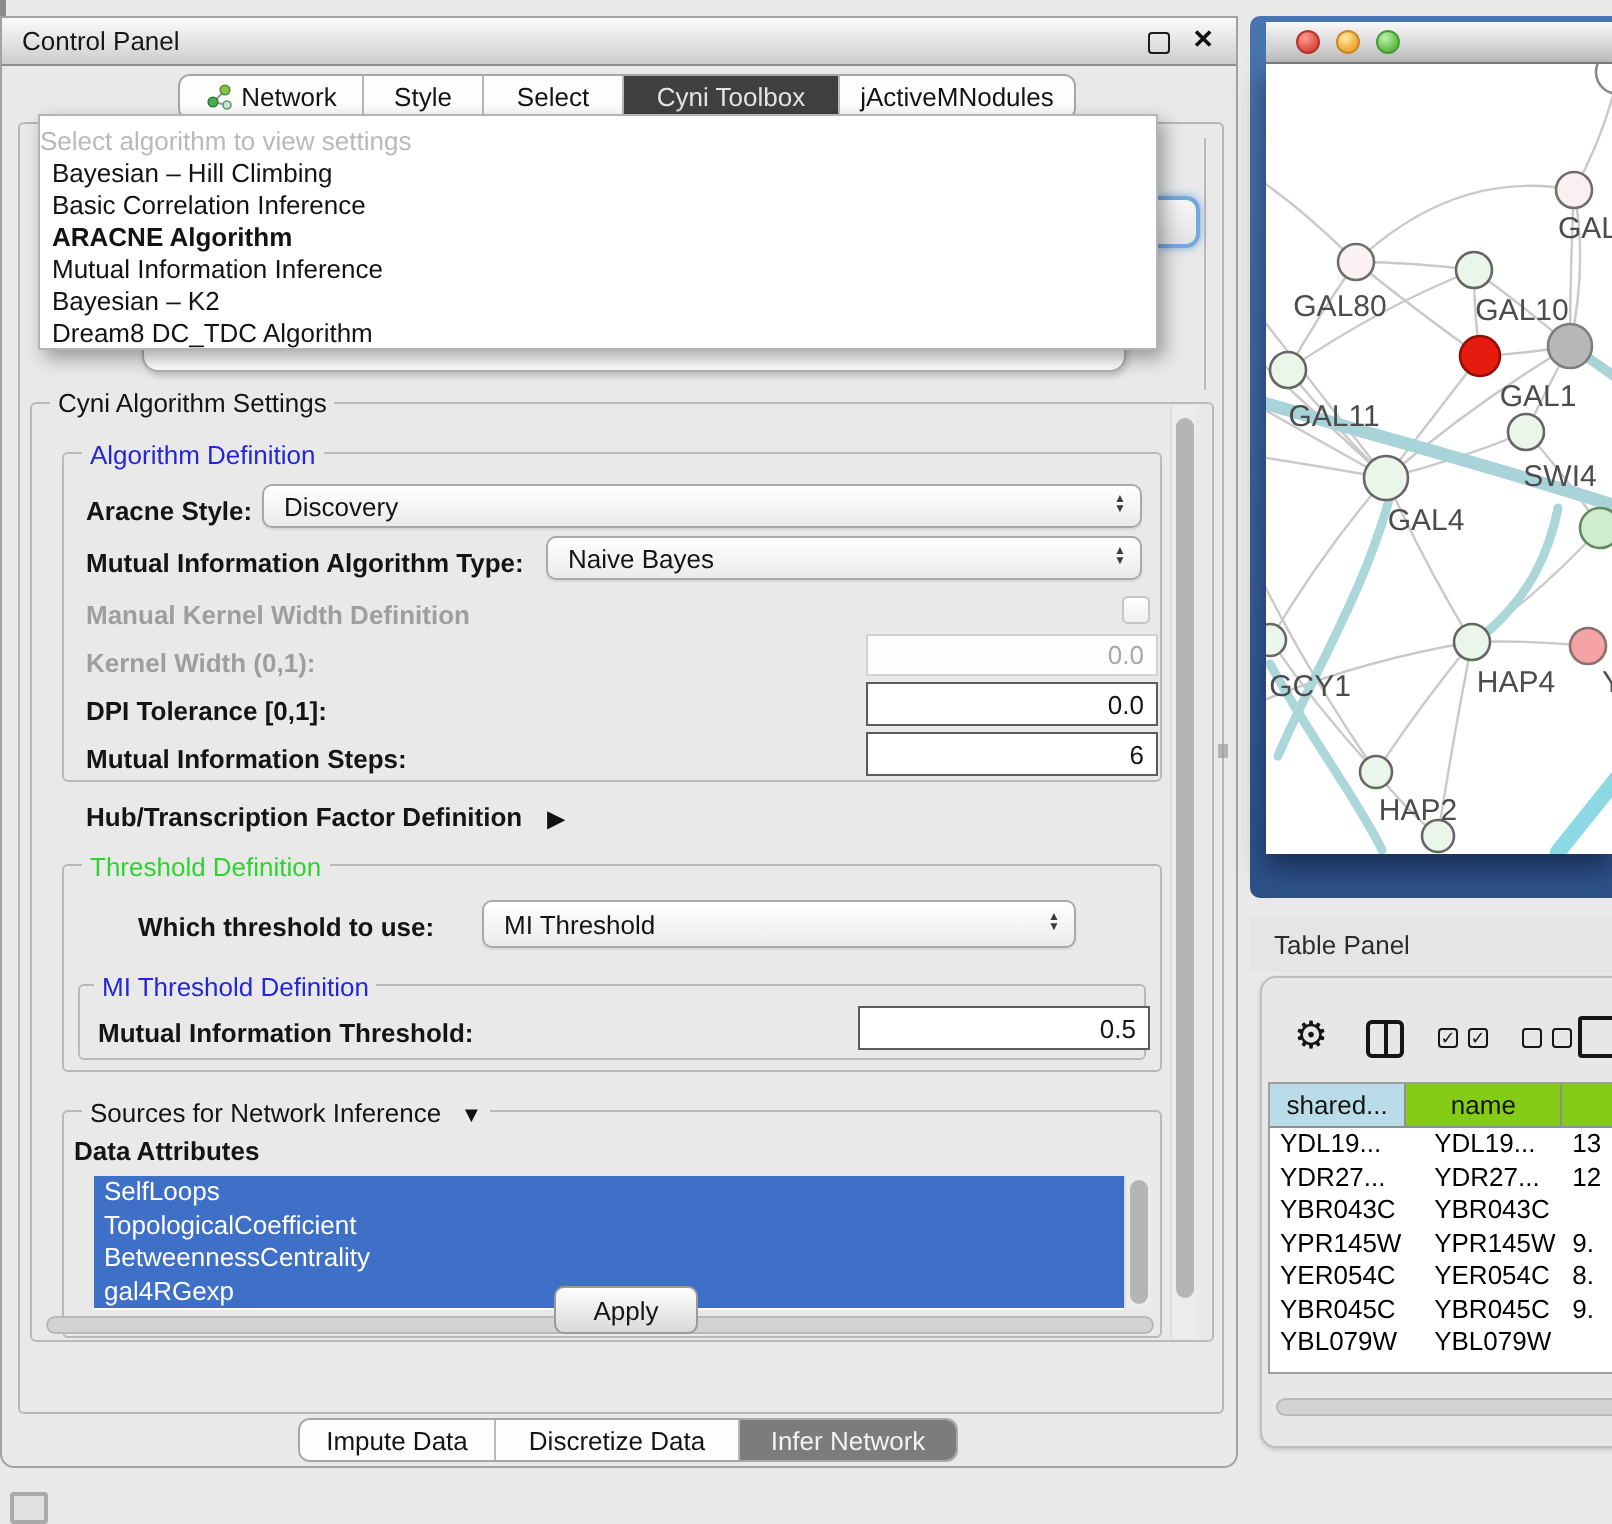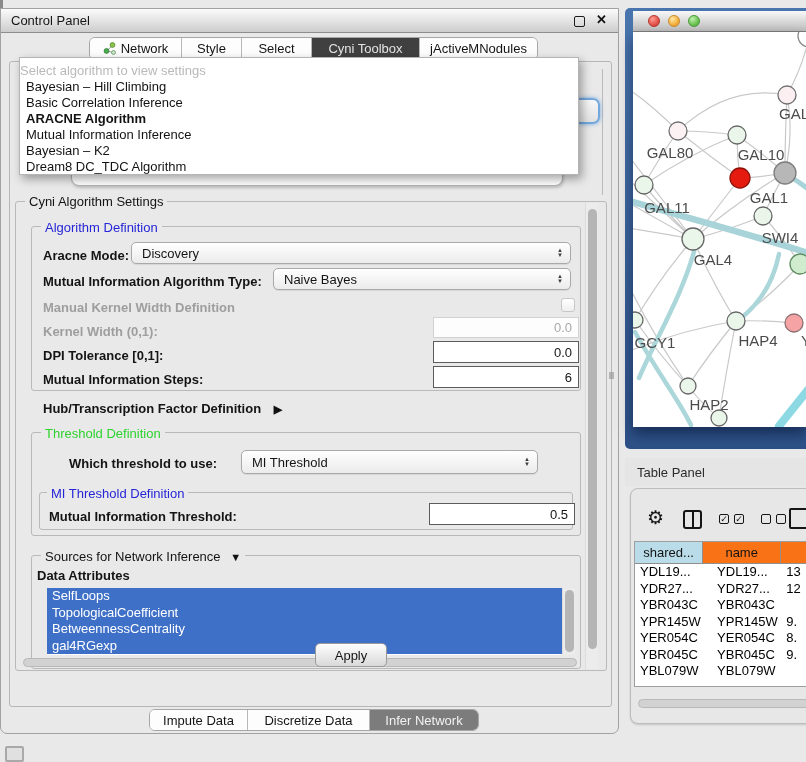--- a/index.html
+++ b/index.html
@@ -73,21 +73,21 @@
   #attr-list{left:46px;top:579px;width:515px;height:67px;background:#fff;overflow:hidden;}
   .attr-item{background:#3f70c8;color:#fff;font-size:13px;height:16.5px;line-height:16px;
     padding-left:5px;white-space:nowrap;}
   .vscroll{background:#ececec;border-left:1px solid #dcdcdc;box-sizing:border-box;}
   .thumb{position:absolute;background:#b5b5b5;border-radius:5px;}
   .hthumb{position:absolute;background:#d2d2d2;border:1px solid #b9b9b9;border-radius:5px;box-sizing:border-box;}
 
   
   #apply-btn{left:276px;top:634px;width:70px;height:22px;border:1px solid #9a9a9a;border-radius:5px;
     background:linear-gradient(#fefefe,#d9d9d9);font-size:13px;color:#141414;
-    display:flex;align-items:center;justify-content:center;margin-left:38px;}
+    display:flex;align-items:center;justify-content:center;}
 
   
   #net-frame{left:625px;top:8px;width:181px;height:441px;border-radius:5px 0 0 5px;
     background:linear-gradient(#4975ae,#2d5187);}
   #net-titlebar{left:8px;top:3px;width:173px;height:21px;background:linear-gradient(#f8f8f8,#bdbdbd);
     border-bottom:1px solid #7e7e7e;box-sizing:border-box;}
   .light{position:absolute;top:3.5px;width:12px;height:12px;border-radius:50%;box-sizing:border-box;}
   #light-red{left:15px;background:radial-gradient(circle at 35% 30%,#ff9d94,#e3544a 60%,#c63a31);border:1px solid #b5352c;}
   #light-yellow{left:35px;background:radial-gradient(circle at 35% 30%,#ffe9a8,#f3b03f 60%,#dd9426);border:1px solid #c9892a;}
   #light-green{left:55px;background:radial-gradient(circle at 35% 30%,#c2f0b0,#6cc353 60%,#4da43a);border:1px solid #499b37;}
@@ -104,21 +104,21 @@
   .ticon{position:absolute;color:#151515;}
   #icon-columns{left:52px;top:21px;width:19px;height:19px;border:2px solid #151515;border-radius:3px;box-sizing:border-box;}
   #icon-columns:after{content:"";position:absolute;left:7px;top:0;width:2px;height:15px;background:#151515;}
   .cb{position:absolute;width:10px;height:10px;border:1.5px solid #151515;border-radius:2px;
     font-size:9px;line-height:9px;text-align:center;color:#151515;box-sizing:border-box;}
   #icon-doc{left:158px;top:19px;width:30px;height:21px;border:2px solid #151515;border-radius:2px;box-sizing:border-box;background:#e7e7e7;}
   #table-area{left:3px;top:52px;width:192px;height:146px;background:#fff;border:1px solid #9e9e9e;
     box-sizing:border-box;overflow:hidden;}
   #thead{display:flex;height:21px;border-bottom:1px solid #8f8f8f;}
   .thead-cell{font-size:13px;color:#141414;display:flex;align-items:center;justify-content:center;
-    border-right:1px solid #8f8f8f;box-sizing:border-box;background:#f97316;}
+    border-right:1px solid #8f8f8f;box-sizing:border-box;background:#84cc16;}
   .thead-cell.blue{background:#badce9;}
   #tbody{overflow:hidden;height:118px;}
   .trow{display:flex;height:16.5px;line-height:16.5px;font-size:13px;color:#000;}
   .tcell{overflow:hidden;white-space:nowrap;box-sizing:border-box;}
 
   #corner-mark{left:0;top:0;width:3px;height:11px;background:#8a8a8a;}
   #resize-mark{left:609px;top:372px;width:5px;height:7px;background:#9c9c9c;opacity:.7;}
   #dock-icon{left:5px;top:746px;width:19px;height:16px;border:2px solid #a9a9a9;border-radius:2px;
     background:#e0e0e0;box-sizing:border-box;}
 </style>
@@ -182,21 +182,21 @@
     <span class="grp-title" style="left:24px;top:185px;color:#141414">Cyni Algorithm Settings</span>
     <div class="abs grp" style="left:14px;top:192px;width:592px;height:470px"></div>
 
     <div class="abs vscroll" style="left:584px;top:194px;width:13px;height:466px">
       <div class="thumb" style="left:1.5px;top:6px;width:9px;height:440px"></div>
     </div>
 
     <span class="grp-title t-blue" style="left:40px;top:211px">Algorithm Definition</span>
     <div class="abs grp" style="left:30px;top:217px;width:550px;height:165px"></div>
 
-    <span class="abs lbl" style="left:42px;top:239px">Aracne Mode:</span>
+    <span class="abs lbl" style="left:42px;top:239px">Aracne Style:</span>
     <div class="abs combo" style="left:130px;top:233px;width:440px;height:22px">
       <span>Discovery</span>
       <span class="spinner">
         <span>▲</span>
           <span>▼</span>
       </span>
     </div>
 
     <span class="abs lbl" style="left:42px;top:265px">Mutual Information Algorithm Type:</span>
     <div class="abs combo" style="left:272px;top:259px;width:298px;height:22px">

